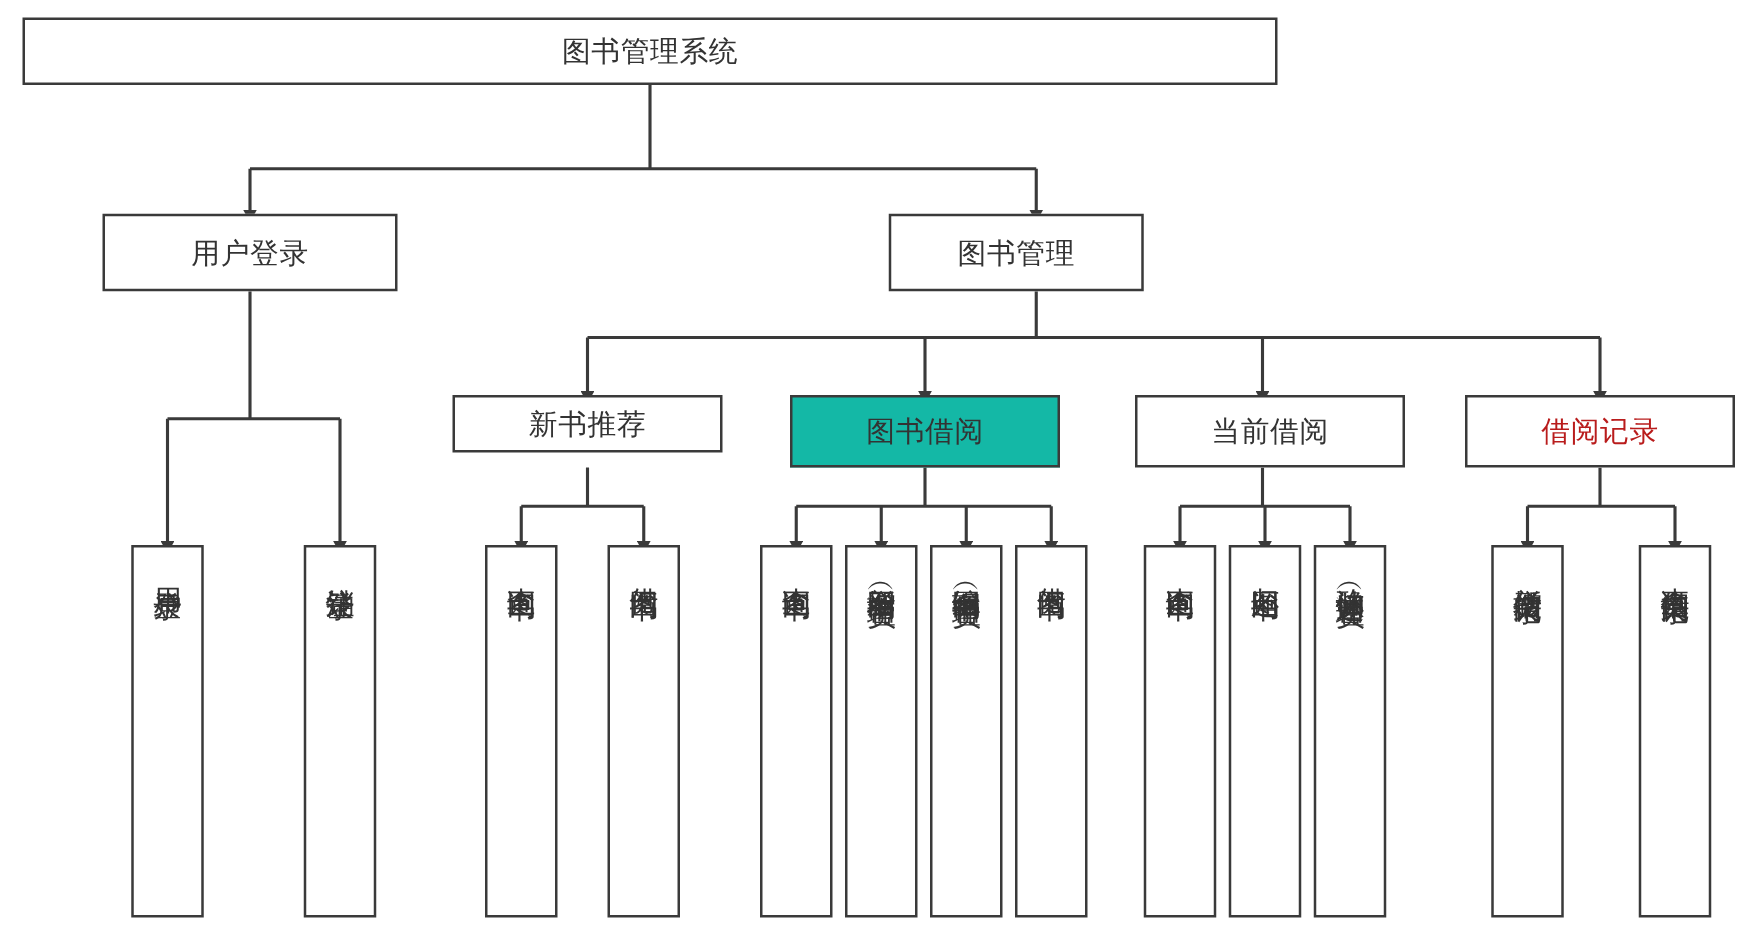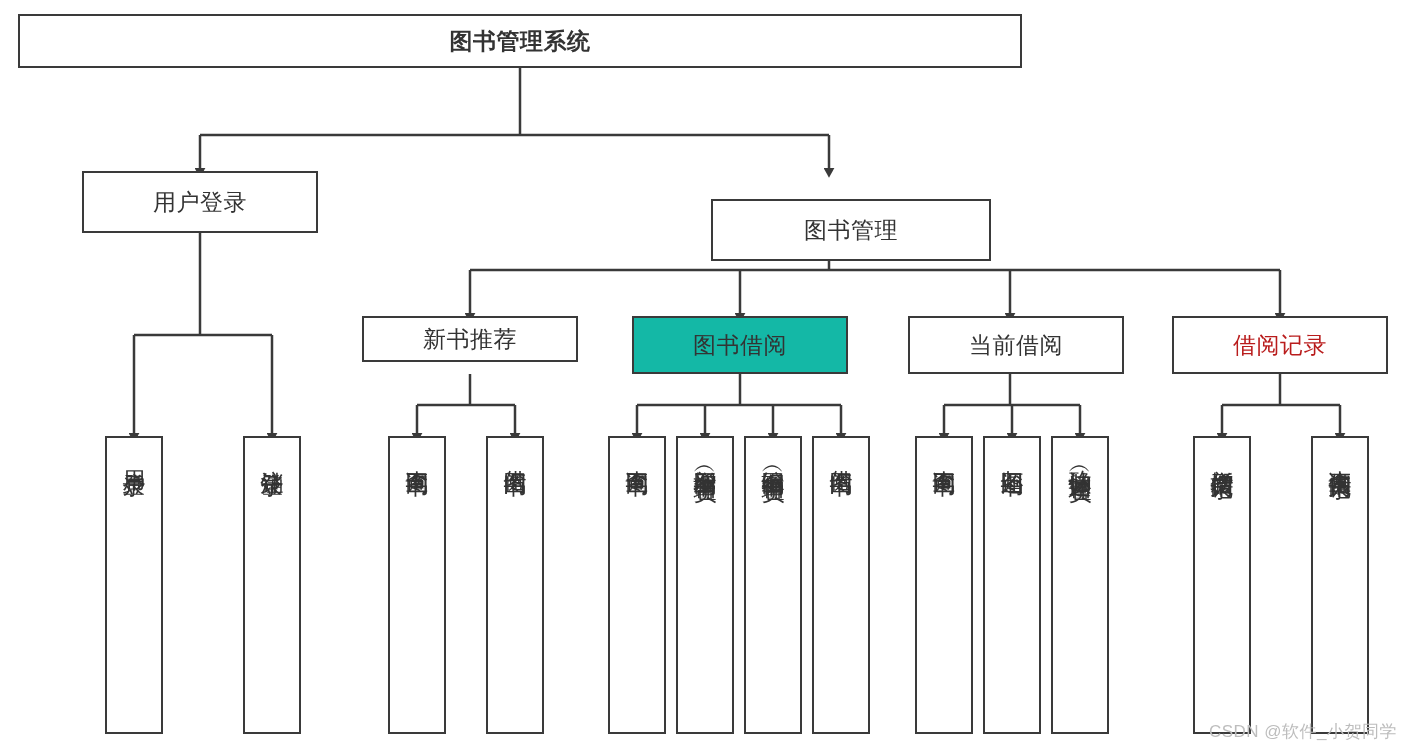--- a/index.html
+++ b/index.html
@@ -107,26 +107,26 @@
         <path d="M1080,405 L1080,434" marker-end="url(#arrow)"></path>
         <path d="M1280,374 L1280,405"></path>
         <path d="M1222,405 L1340,405"></path>
         <path d="M1222,405 L1222,434" marker-end="url(#arrow)"></path>
         <path d="M1340,405 L1340,434" marker-end="url(#arrow)"></path>
       </g>
   </svg>
 
   <div id="nodes-layer">
       <div class="node horizontal" style="left: 18px; top: 14px; width: 1004px; height: 54px; border-color: rgb(58, 58, 58); background: rgb(255, 255, 255);">
-        <span class="label" style="color: rgb(51, 51, 51); font-weight: bold;">图书管理系统</span>
+        <span class="label" style="color: rgb(51, 51, 51);">图书管理系统</span>
       </div>
       <div class="node horizontal" style="left: 82px; top: 171px; width: 236px; height: 62px; border-color: rgb(58, 58, 58); background: rgb(255, 255, 255);">
         <span class="label" style="color: rgb(51, 51, 51);">用户登录</span>
       </div>
-      <div class="node horizontal" style="left: 711px; top: 171px; width: 280px; height: 62px; border-color: rgb(58, 58, 58); background: rgb(255, 255, 255); margin-top: 28px;">
+      <div class="node horizontal" style="left: 711px; top: 171px; width: 204px; height: 62px; border-color: rgb(58, 58, 58); background: rgb(255, 255, 255);">
         <span class="label" style="color: rgb(51, 51, 51);">图书管理</span>
       </div>
       <div class="node horizontal" style="left: 362px; top: 316px; width: 216px; height: 46px; border-color: rgb(58, 58, 58); background: rgb(255, 255, 255);">
         <span class="label" style="color: rgb(51, 51, 51);">新书推荐</span>
       </div>
       <div class="node horizontal" style="left: 632px; top: 316px; width: 216px; height: 58px; border-color: rgb(58, 58, 58); background: #14b8a6;">
         <span class="label" style="color: rgb(51, 51, 51);">图书借阅</span>
       </div>
       <div class="node horizontal" style="left: 908px; top: 316px; width: 216px; height: 58px; border-color: rgb(58, 58, 58); background: rgb(255, 255, 255);">
         <span class="label" style="color: rgb(51, 51, 51);">当前借阅</span>
@@ -168,14 +168,13 @@
         <span class="label" style="color: rgb(51, 51, 51);">确认归还（管理员）</span>
       </div>
       <div class="node vertical" style="left: 1193px; top: 436px; width: 58px; height: 298px; border-color: rgb(58, 58, 58); background: rgb(255, 255, 255);">
         <span class="label" style="color: rgb(51, 51, 51);">新增借阅记录</span>
       </div>
       <div class="node vertical" style="left: 1311px; top: 436px; width: 58px; height: 298px; border-color: rgb(58, 58, 58); background: rgb(255, 255, 255);">
         <span class="label" style="color: rgb(51, 51, 51);">查询借阅记录</span>
       </div>
     </div>
 
-  <div class="watermark">CSDN @软件_小贺同学</div>
 </div>
 
 </body></html>

